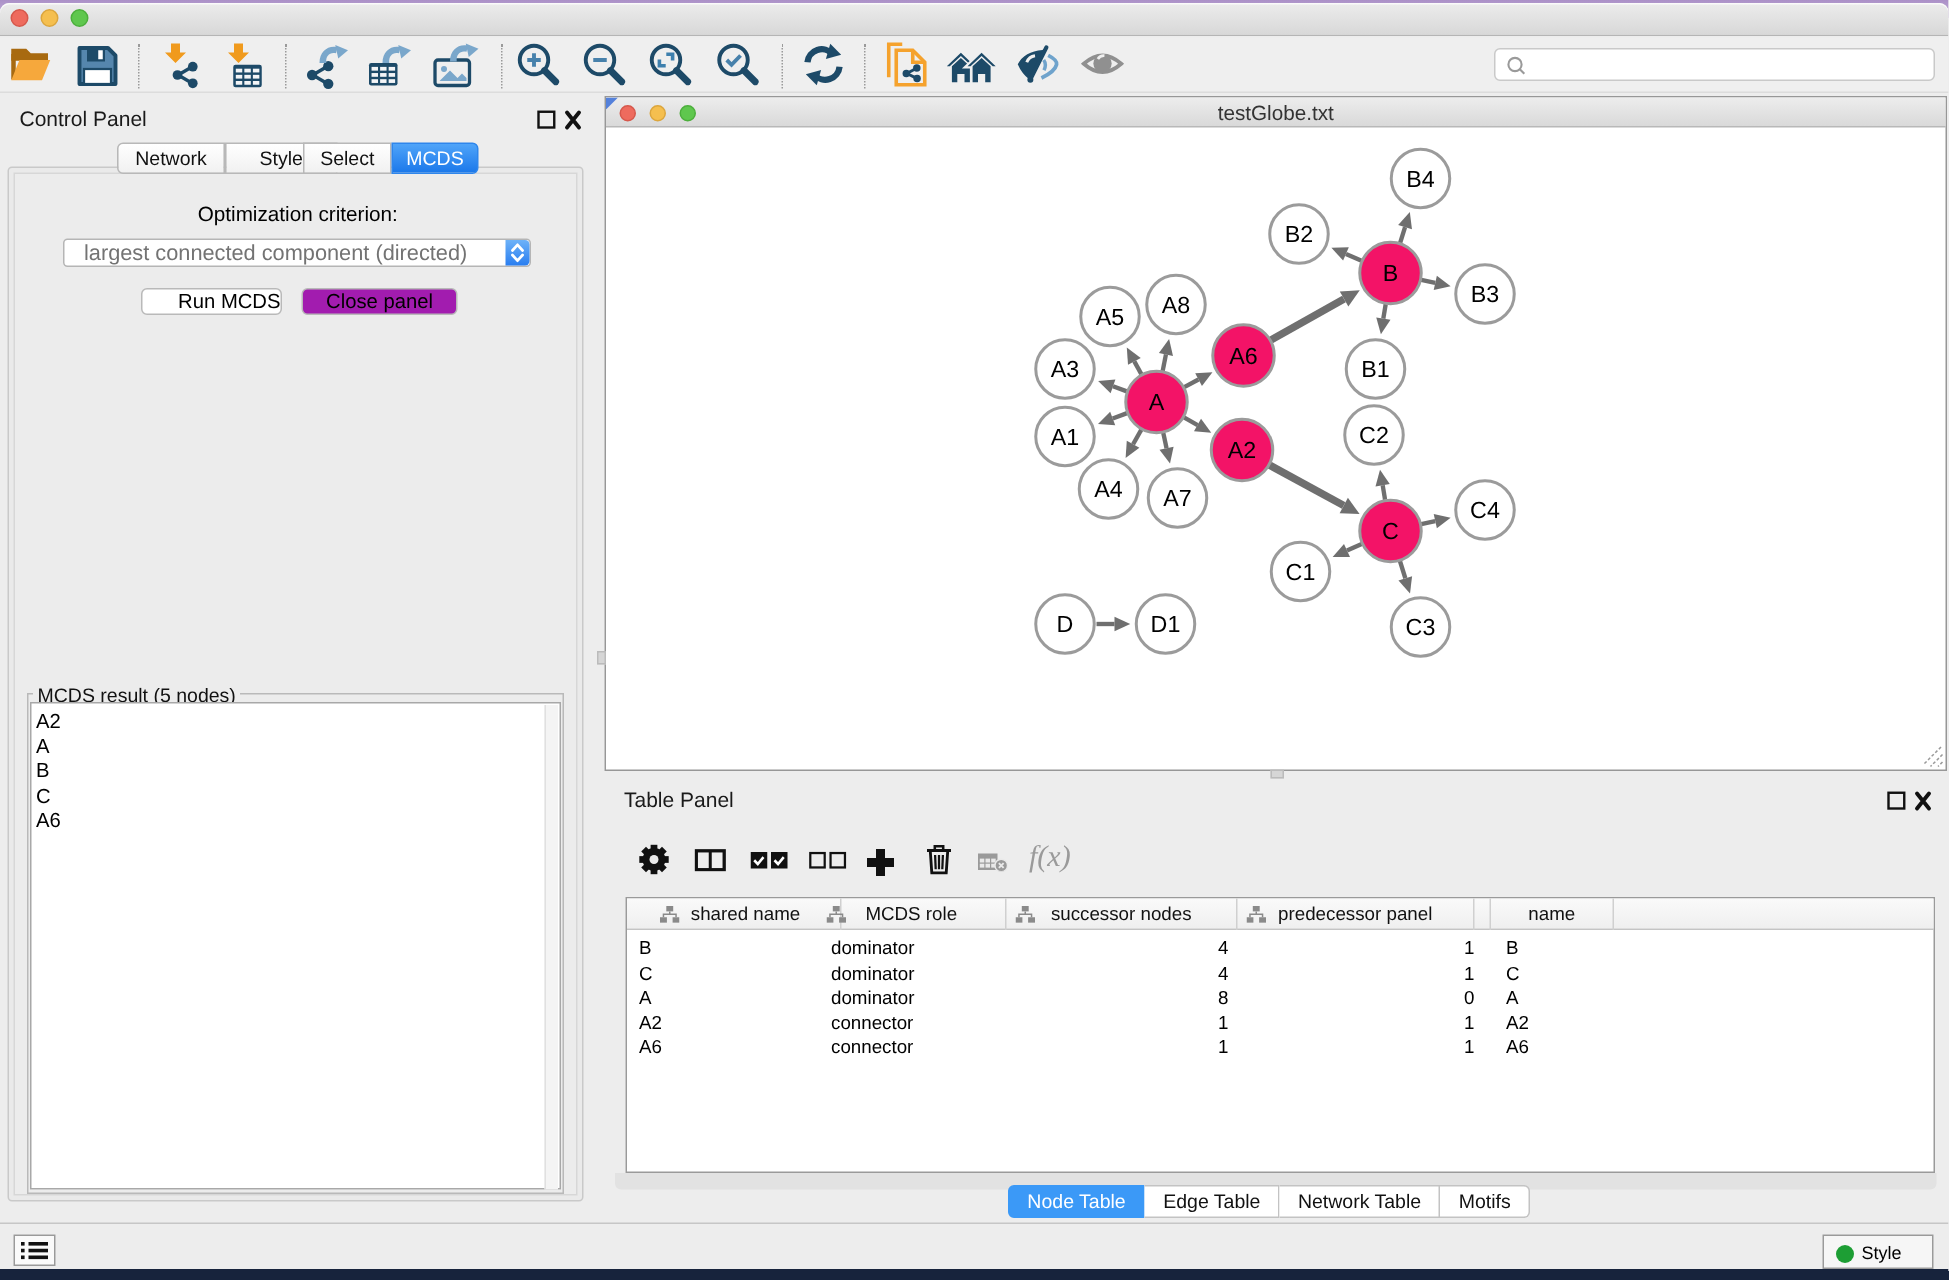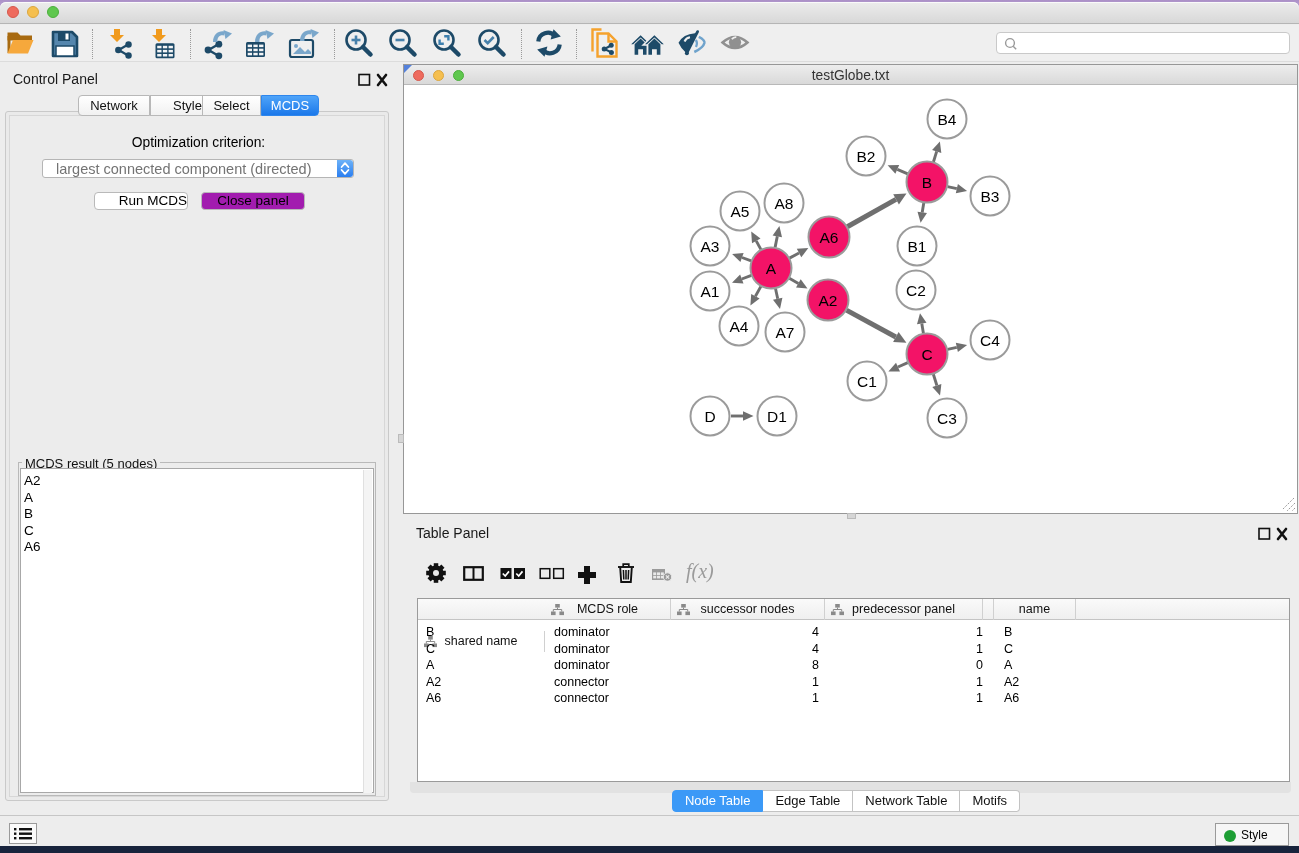--- a/index.html
+++ b/index.html
@@ -475,21 +475,21 @@
             <rect x="8.8" y="7.8" width="3" height="2.6"></rect>
           </g>
 <circle cx="15.5" cy="9" r="4.2" fill="#9a9a9a" stroke="#e9e9e9" stroke-width="1"></circle>
           <path d="M13.9 7.4 l3.2 3.2 m0 -3.2 l-3.2 3.2" stroke="#e9e9e9" stroke-width="1.3"></path>
         </g>
       </svg>
       <div style="position:absolute;left:269px;top:8px;font-family:'Liberation Serif',serif;font-style:italic;font-size:20px;color:#9a9a9a;">f(x)</div>
     </div>
   <div id="ttable">
     <div id="thead">
-        <div class="thcell" style="left:0px;width:127px;margin-top:32px;">
+        <div class="thcell" style="left:16px;width:127px;">
           <svg width="13" height="12" viewBox="0 0 13 12" style="position:absolute;left:6px;top:5px;">
             <g fill="#8a8a8a">
               <rect x="4.2" y="0" width="4.6" height="3.6"></rect>
               <rect x="0" y="7.5" width="4.6" height="3.6"></rect>
               <rect x="8.4" y="7.5" width="4.6" height="3.6"></rect>
               <path d="M6.5 3.6 v2 M2.3 7.5 v-2 h8.4 v2" stroke="#8a8a8a" stroke-width="1" fill="none"></path>
             </g>
           </svg>
           <span>shared name</span>
         </div>

